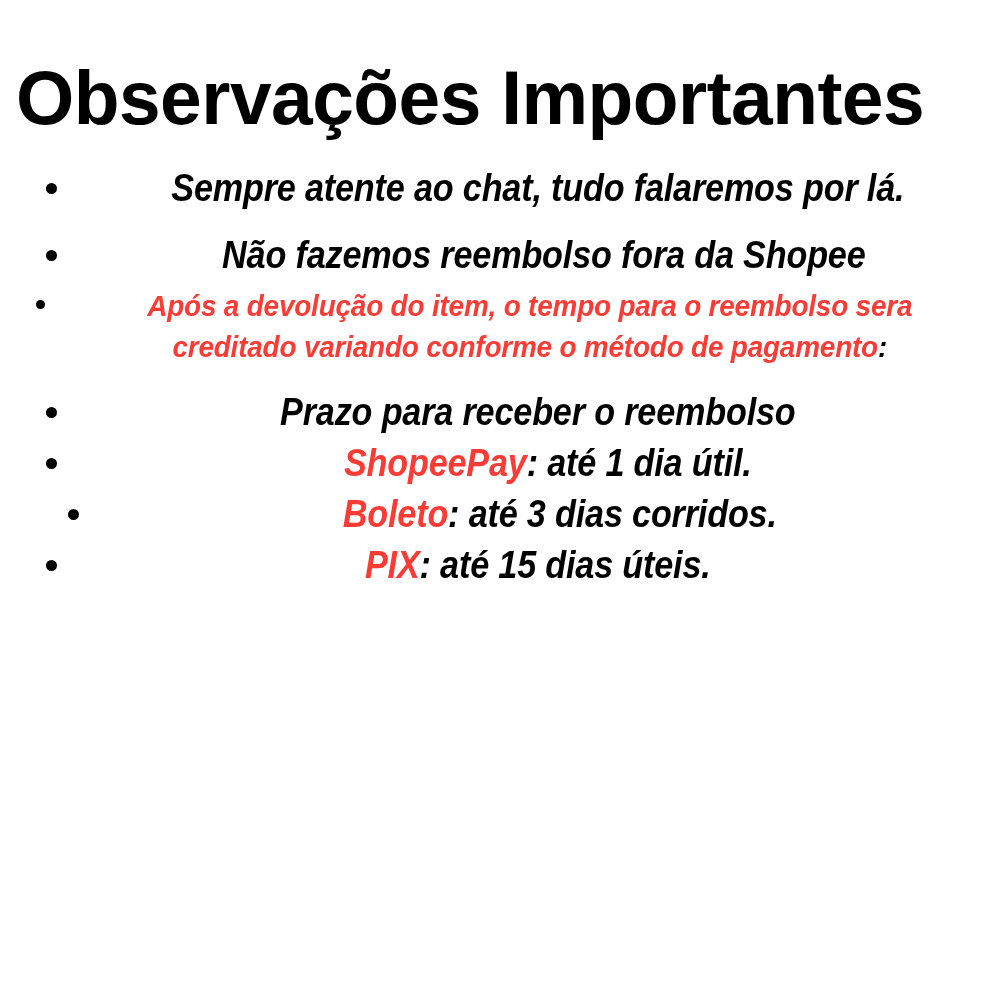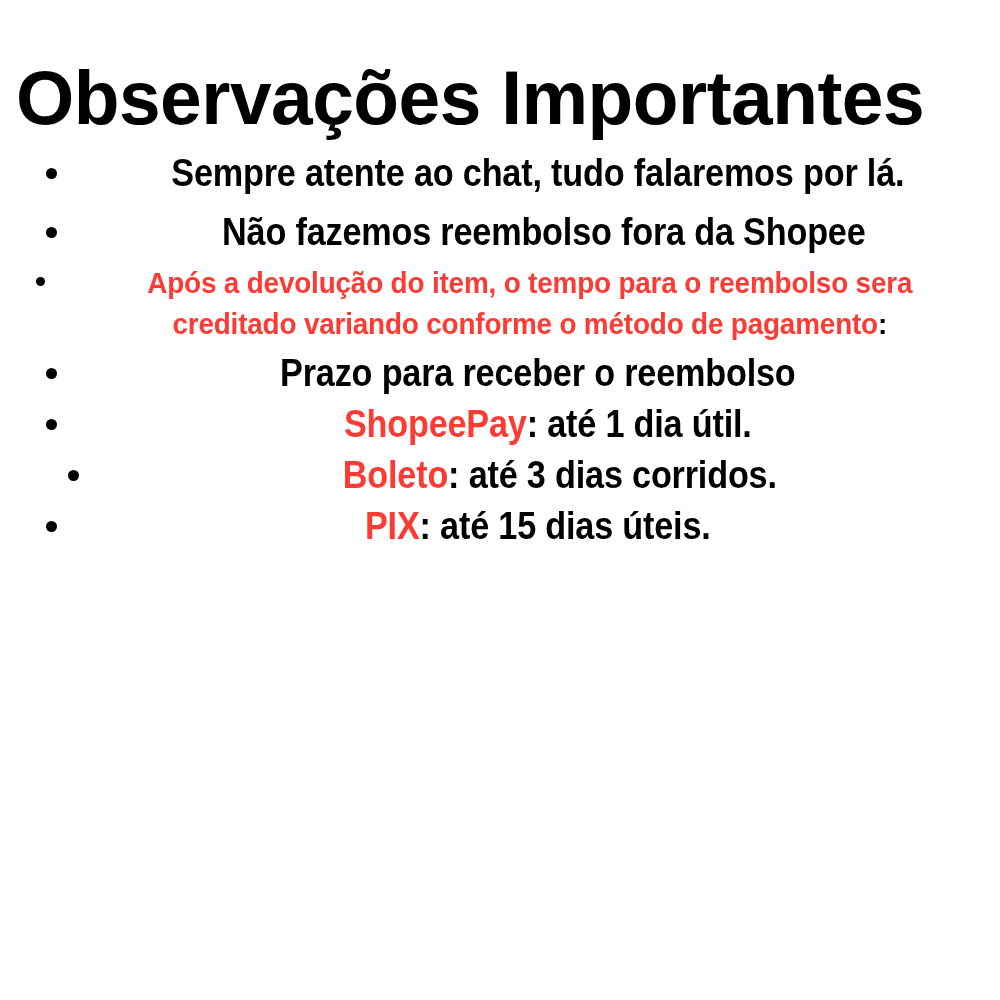--- a/index.html
+++ b/index.html
@@ -38,22 +38,23 @@
     white-space: nowrap;
     text-align: left;
     transform: scaleX(0.985);
     transform-origin: left center;
   }
 
   
   .list {
     position: absolute;
     left: 0;
-    top: 148px;
+    top: 163px;
     width: 1000px;
+    font-style: italic;
   }
 
   .item {
     position: relative;
     display: block;
     width: 1000px;
     box-sizing: border-box;
   }
 
   
@@ -107,24 +108,24 @@
 
   .red {
     color: #fb3b34;
   }
   .blk {
     color: #000000;
   }
 
   
   .i0 { margin-top: 0px; }
-  .i1 { margin-top: 8px; padding-left: 12px; }
+  .i1 { margin-top: 16px; padding-left: 12px; }
   .i2 { margin-top: 0px; }
   .i3 { margin-top: 4px; }
-  .i4 { margin-top: 4px; }
+  .i4 { margin-top: 20px; }
   .i5 { margin-top: 0px; padding-left: 20px; }
   .i6 { margin-top: 0px; margin-left: 22px; }
   .i7 { margin-top: 0px; }
   .i8 { margin-top: 0px; }
 </style>
 </head>
 <body>
 
 <div class="page">
 

